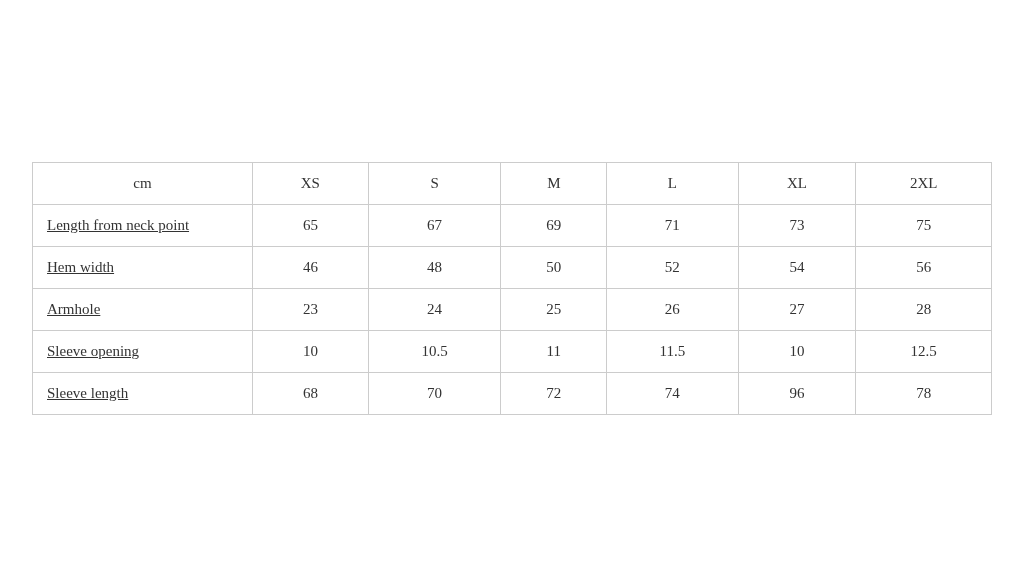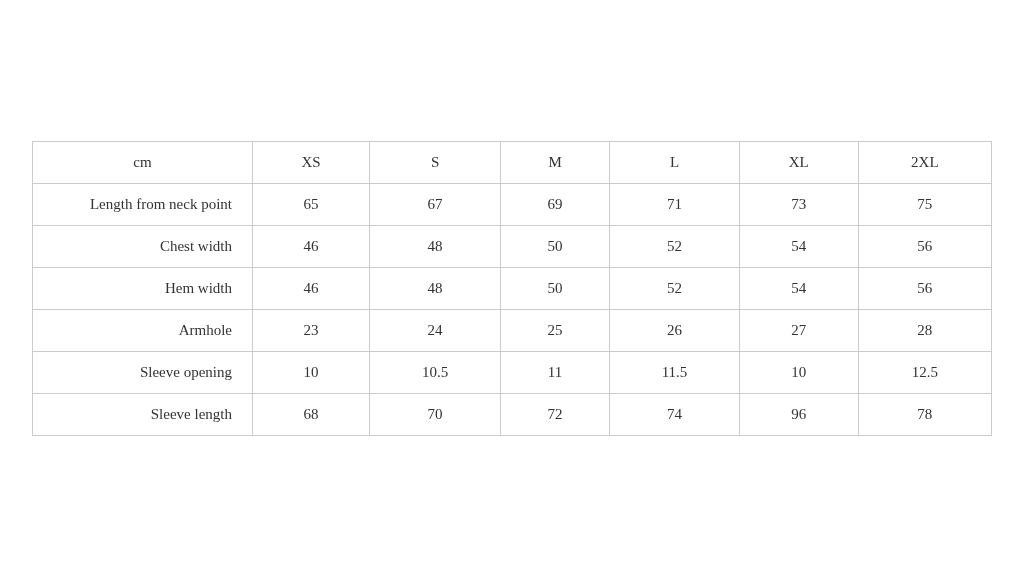--- a/index.html
+++ b/index.html
@@ -25,27 +25,28 @@
     table {
       width: 100%;
       border-collapse: collapse;
       font-size: 15px;
       color: #333;
     }
 
     th, td {
       border: 1px solid #ccc;
       text-align: center;
-      padding: 12px 20px;
+      padding: 12px 14px;
       font-weight: normal;
     }
 
     td:first-child {
-      text-align: right;
+      text-align: left;
       width: 220px;
+      text-decoration: underline;
     }
 
     th:first-child {
       text-align: center;
     }
 
     tr:first-child th {
       font-weight: normal;
       color: #333;
     }
@@ -70,29 +71,20 @@
     <tbody id="table-body">
 
     <tr>
           <td>Length from neck point</td>
           <td>65</td>
           <td>67</td>
           <td>69</td>
           <td>71</td>
           <td>73</td>
           <td>75</td>
-        </tr>
-        <tr>
-          <td>Chest width</td>
-          <td>46</td>
-          <td>48</td>
-          <td>50</td>
-          <td>52</td>
-          <td>54</td>
-          <td>56</td>
         </tr>
         <tr>
           <td>Hem width</td>
           <td>46</td>
           <td>48</td>
           <td>50</td>
           <td>52</td>
           <td>54</td>
           <td>56</td>
         </tr>

